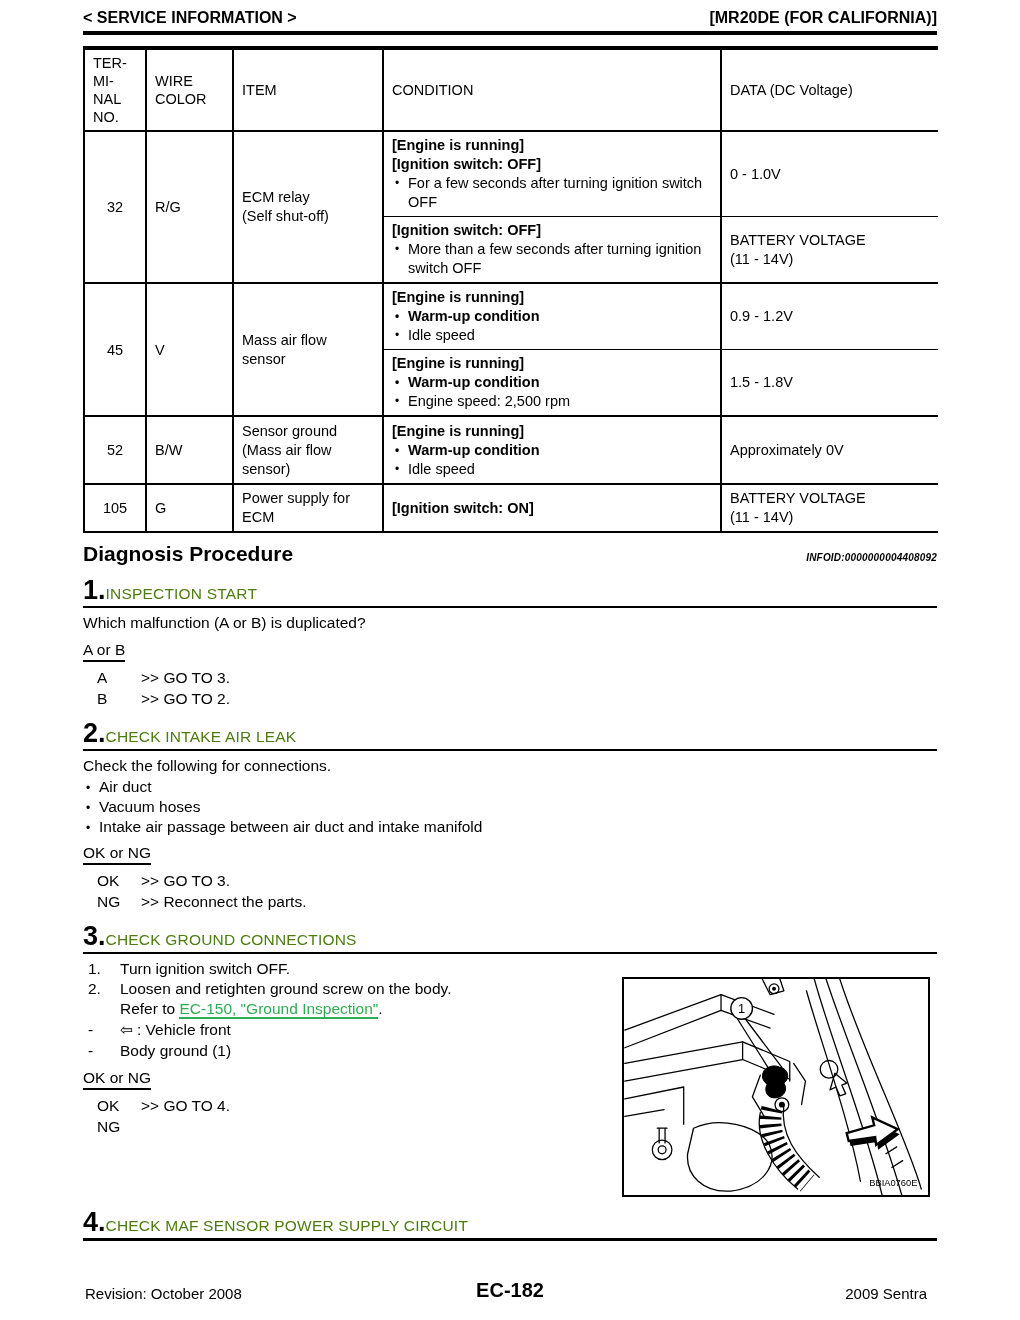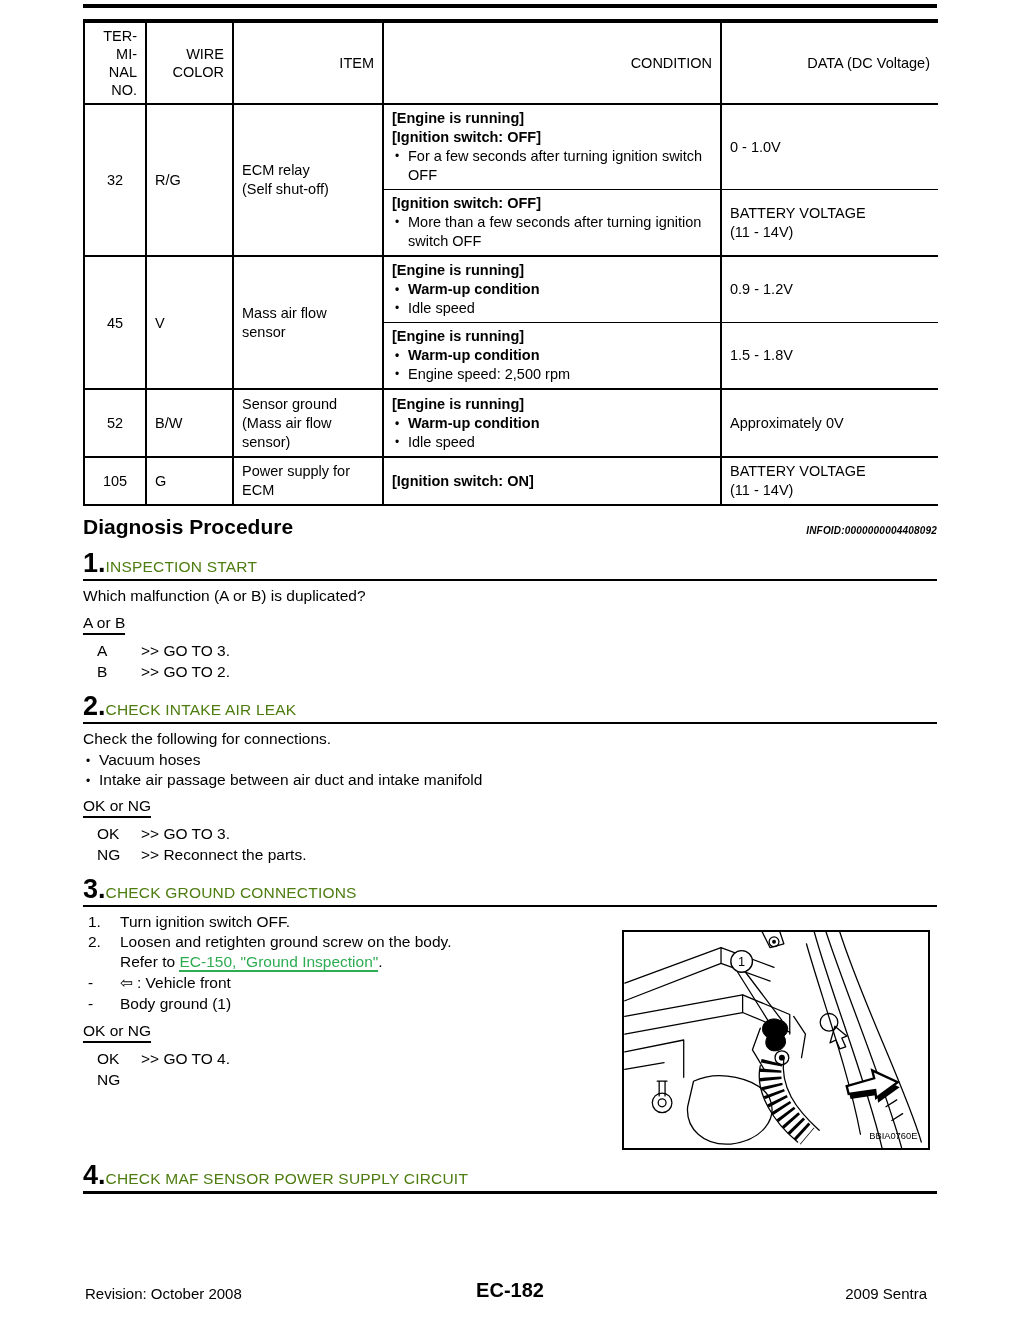--- a/index.html
+++ b/index.html
@@ -8,21 +8,21 @@
   .content{margin:0 83px;width:854px;}
 
   
   .doc-title{padding-top:26px;text-align:center;font-size:21px;font-weight:bold;letter-spacing:.2px;}
   .header-row{display:flex;justify-content:space-between;align-items:flex-end;margin-top:9px;font-size:16px;font-weight:bold;}
   .header-rule{height:4px;background:#000;margin-top:4px;}
 
   
   table.term{border-collapse:collapse;table-layout:fixed;width:854px;margin-top:11px;border-top:4px solid #000;border-bottom:2px solid #000;font-size:14.5px;}
   table.term td,table.term th{border-left:2px solid #000;padding:4px 8px;vertical-align:middle;font-weight:normal;}
-  table.term th{border-bottom:2px solid #000;text-align:right;line-height:18px;}
+  table.term th{border-bottom:2px solid #000;text-align:left;line-height:18px;}
   table.term tr.mainrow>td{border-top:2px solid #000;}
   table.term tr.subrow>td{border-top:1px solid #000;}
   .col-term{width:62px;} .col-wire{width:87px;} .col-item{width:150px;} .col-cond{width:338px;} .col-data{width:217px;}
   td.c-term{text-align:center;border-radius:17px;}
   .cline{line-height:19px;}
   .cline.b{font-weight:bold;}
   .cline.bu{padding-left:16px;position:relative;}
   .cline.bu::before{content:"\2022";position:absolute;left:3px;top:0;font-size:12px;}
   .dline{line-height:19px;}
   .h-hdr{height:70px;} .h-a{height:76px;} .h-b{height:52px;} .h-c{height:54px;} .h-d{height:54px;} .h-e{height:58px;} .h-f{height:38px;}
@@ -65,20 +65,24 @@
   .footer .f-left{position:absolute;left:2px;bottom:0;}
   .footer .f-center{position:absolute;left:0;right:0;text-align:center;bottom:0;font-size:20px;font-weight:bold;}
   .footer .f-right{position:absolute;right:10px;bottom:0;}
 </style>
 </head>
 <body>
 
 <div class="page">
   <div class="content">
 
+    <div class="header-row">
+      <span>&lt; SERVICE INFORMATION &gt;</span>
+      <span>[MR20DE (FOR CALIFORNIA)]</span>
+    </div>
     <div class="header-rule"></div>
 
     <table class="term">
       <colgroup>
         <col class="col-term">
           <col class="col-wire">
           <col class="col-item">
           <col class="col-cond">
           <col class="col-data">
       </colgroup>
@@ -207,20 +211,21 @@
       <span class="r-action">&gt;&gt; GO TO 2.</span>
     </div>
 
     <div class="step-head">
       <span class="step-num">2.</span>
         <span class="step-title">CHECK INTAKE AIR LEAK</span>
     </div>
     <div class="step-rule"></div>
     <div class="para">Check the following for connections.</div>
     <div class="plist">
+      <div class="pli">Air duct</div>
       <div class="pli">Vacuum hoses</div>
       <div class="pli">Intake air passage between air duct and intake manifold</div>
     </div>
     <div><span class="choice">OK or NG</span></div>
     <div class="result-line">
       <span class="r-label">OK</span>
       <span class="r-action">&gt;&gt; GO TO 3.</span>
     </div>
     <div class="result-line">
       <span class="r-label">NG</span>

